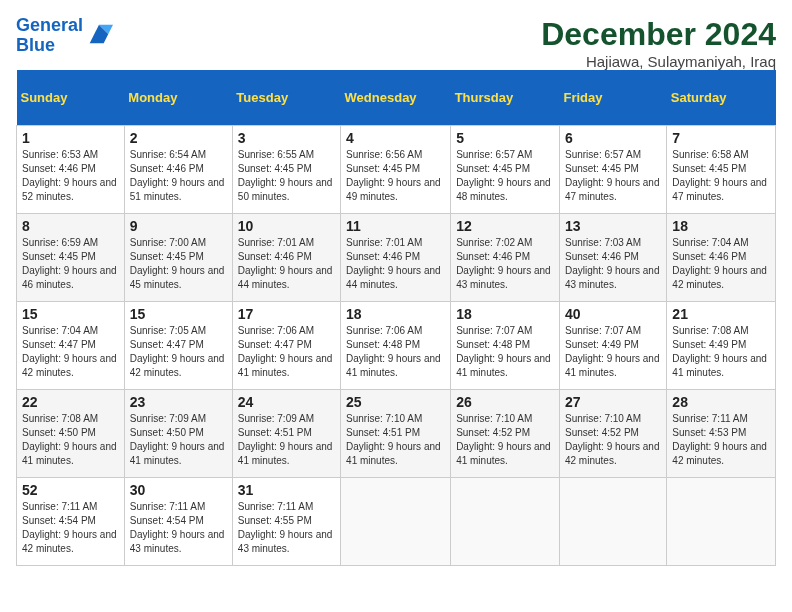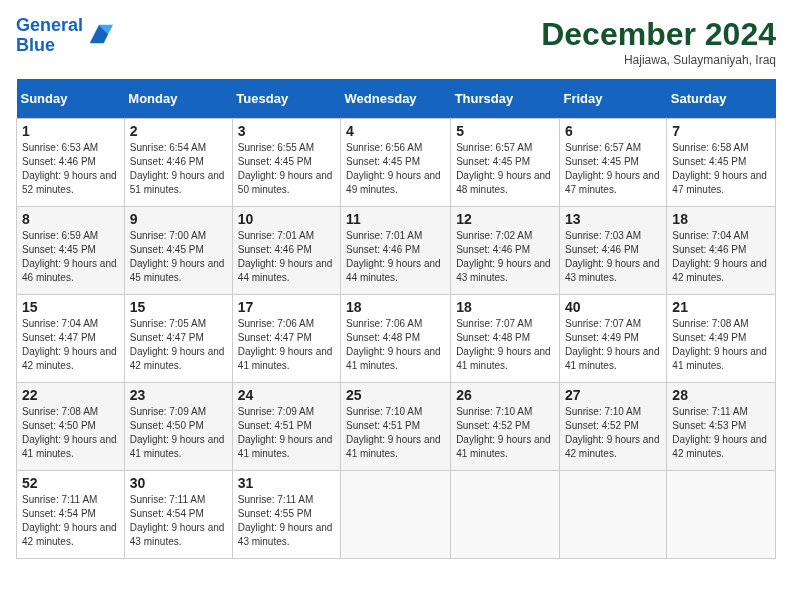--- a/index.html
+++ b/index.html
@@ -7,21 +7,20 @@
       font-family: Arial, sans-serif;
       background: #fff;
       width: 792px;
       min-height: 612px;
       padding: 16px;
     }
     .header {
       display: flex;
       justify-content: space-between;
       align-items: flex-start;
-      margin-bottom: 12px;
     }
     .logo {
       display: flex;
       align-items: center;
     }
     .logo-text {
       font-size: 18px;
       font-weight: bold;
       color: #333;
       line-height: 1.1;
@@ -38,32 +37,32 @@
     }
     .title-block {
       text-align: right;
     }
     .month-title {
       font-size: 32px;
       font-weight: bold;
       color: #14532d;
     }
     .location {
-      font-size: 12px;
+      font-size: 15px;
       color: #444;
     }
     table {
       width: 100%;
       border-collapse: collapse;
       font-size: 11px;
     }
     th {
       background: #1565c0;
-      color: #ffffff;
-      padding: 12px 4px;
+      color: #fde047;
+      padding: 20px 4px;
       text-align: left;
       font-size: 13px;
       font-weight: bold;
     }
     td {
       border: 1px solid #ccc;
       vertical-align: top;
       padding: 4px 5px;
       width: 113px;
       min-height: 80px;

